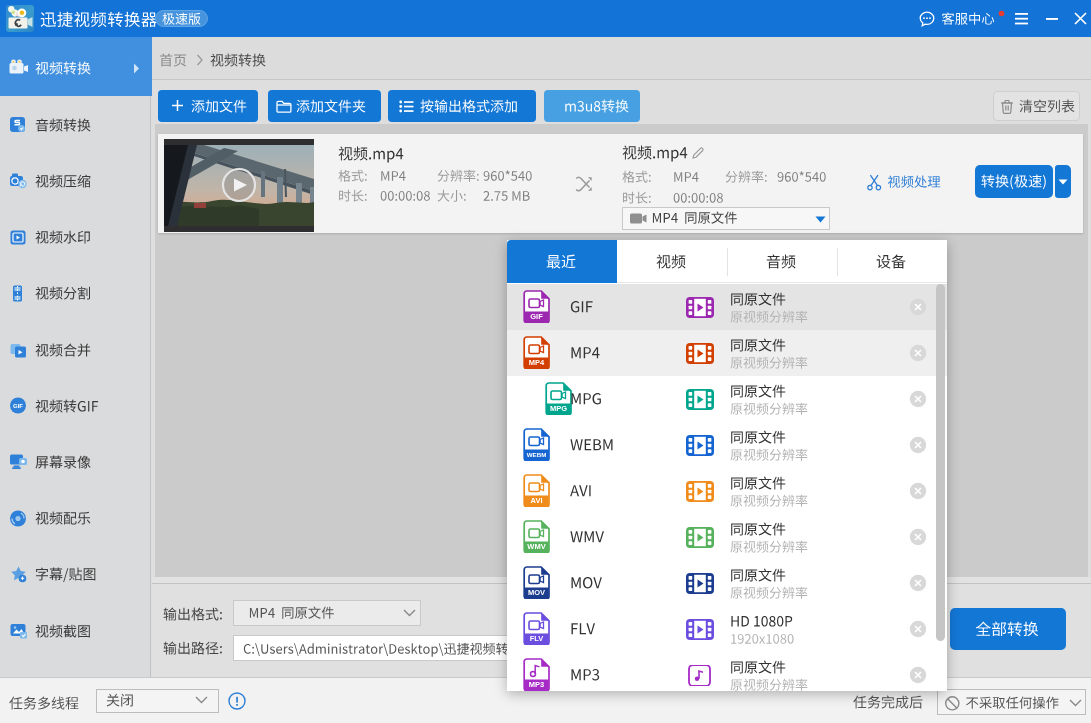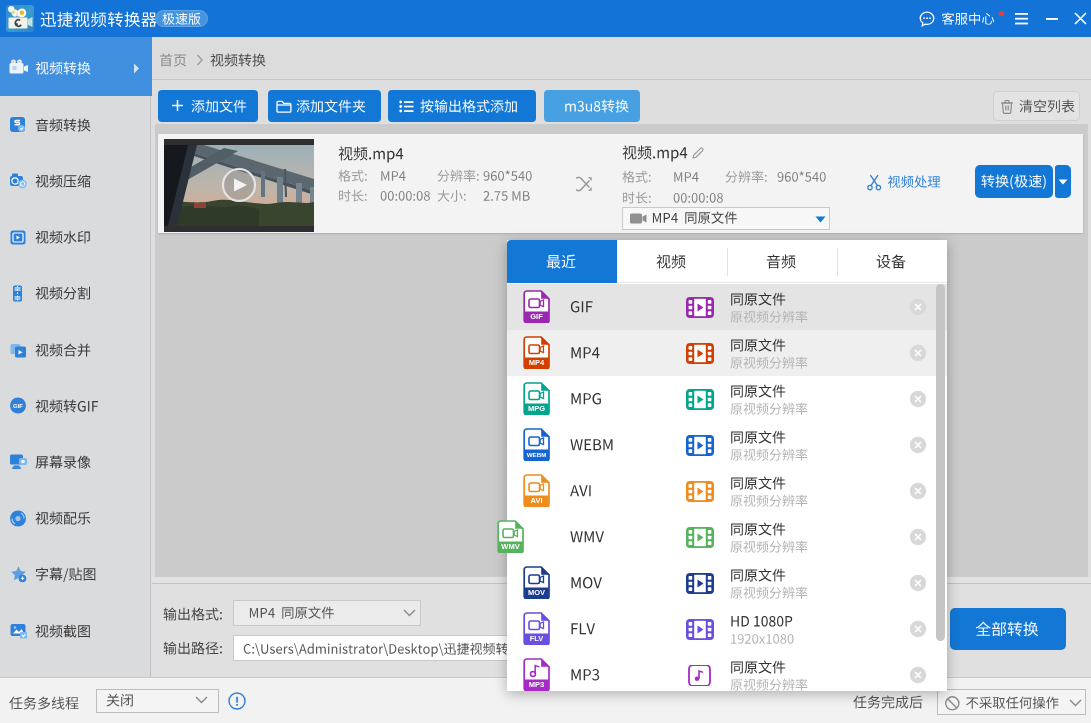--- a/index.html
+++ b/index.html
@@ -657,21 +657,21 @@
       <svg width="80" height="16" viewBox="0 -11.44 80 15.60">
         <use href="#t49"></use>
       </svg>
     </div>
     <div class="ab" style="left:909px;top:344px">
       <svg width="18" height="18" viewBox="0 0 18 18">
         <circle cx="9" cy="9" r="8.2" fill="#d8d8d8"></circle>
         <path d="M6 6 L12 12 M12 6 L6 12" stroke="#fff" stroke-width="1.6"></path>
       </svg>
     </div>
-    <div class="ab" style="left:523px;top:382px">
+    <div class="ab" style="left:545px;top:382px">
       <svg width="27" height="33" viewBox="0 0 27 33">
         <path d="M3.8 1 h14.4 l7.8 7.8 v21.4 a2.6 2.6 0 0 1 -2.6 2.6 h-19.6 a2.6 2.6 0 0 1 -2.6 -2.6 v-26.6 a2.6 2.6 0 0 1 2.6 -2.6 z" fill="#fff" stroke="#00a58e" stroke-width="1.7"></path>
         <path d="M18.2 1 l7.8 7.8 h-7.8 z" fill="#00a58e"></path>
         <rect x="6" y="9" width="10.5" height="8.5" rx="1.5" fill="none" stroke="#00a58e" stroke-width="1.6"></rect>
         <path d="M17 11.5 L20.5 10 V16.5 L17 15 Z" fill="none" stroke="#00a58e" stroke-width="1.3"></path>
         <path d="M1.2 21.5 h24.6 v8.7 a2.6 2.6 0 0 1 -2.6 2.6 h-19.4 a2.6 2.6 0 0 1 -2.6 -2.6 z" fill="#00a58e"></path>
         <text x="13.5" y="29" font-family="Liberation Sans" font-size="7.5" font-weight="bold" fill="#fff" text-anchor="middle">MPG</text>
       </svg>
     </div>
     <div class="ab" style="left:570px;top:391.1px">
@@ -789,21 +789,21 @@
       <svg width="80" height="16" viewBox="0 -11.44 80 15.60">
         <use href="#t49"></use>
       </svg>
     </div>
     <div class="ab" style="left:909px;top:482px">
       <svg width="18" height="18" viewBox="0 0 18 18">
         <circle cx="9" cy="9" r="8.2" fill="#d8d8d8"></circle>
         <path d="M6 6 L12 12 M12 6 L6 12" stroke="#fff" stroke-width="1.6"></path>
       </svg>
     </div>
-    <div class="ab" style="left:497px;top:520px">
+    <div class="ab" style="left:523px;top:520px">
       <svg width="27" height="33" viewBox="0 0 27 33">
         <path d="M3.8 1 h14.4 l7.8 7.8 v21.4 a2.6 2.6 0 0 1 -2.6 2.6 h-19.6 a2.6 2.6 0 0 1 -2.6 -2.6 v-26.6 a2.6 2.6 0 0 1 2.6 -2.6 z" fill="#fff" stroke="#56b25c" stroke-width="1.7"></path>
         <path d="M18.2 1 l7.8 7.8 h-7.8 z" fill="#56b25c"></path>
         <rect x="6" y="9" width="10.5" height="8.5" rx="1.5" fill="none" stroke="#56b25c" stroke-width="1.6"></rect>
         <path d="M17 11.5 L20.5 10 V16.5 L17 15 Z" fill="none" stroke="#56b25c" stroke-width="1.3"></path>
         <path d="M1.2 21.5 h24.6 v8.7 a2.6 2.6 0 0 1 -2.6 2.6 h-19.4 a2.6 2.6 0 0 1 -2.6 -2.6 z" fill="#56b25c"></path>
         <text x="13.5" y="29" font-family="Liberation Sans" font-size="7.5" font-weight="bold" fill="#fff" text-anchor="middle">WMV</text>
       </svg>
     </div>
     <div class="ab" style="left:570px;top:529.0px">

